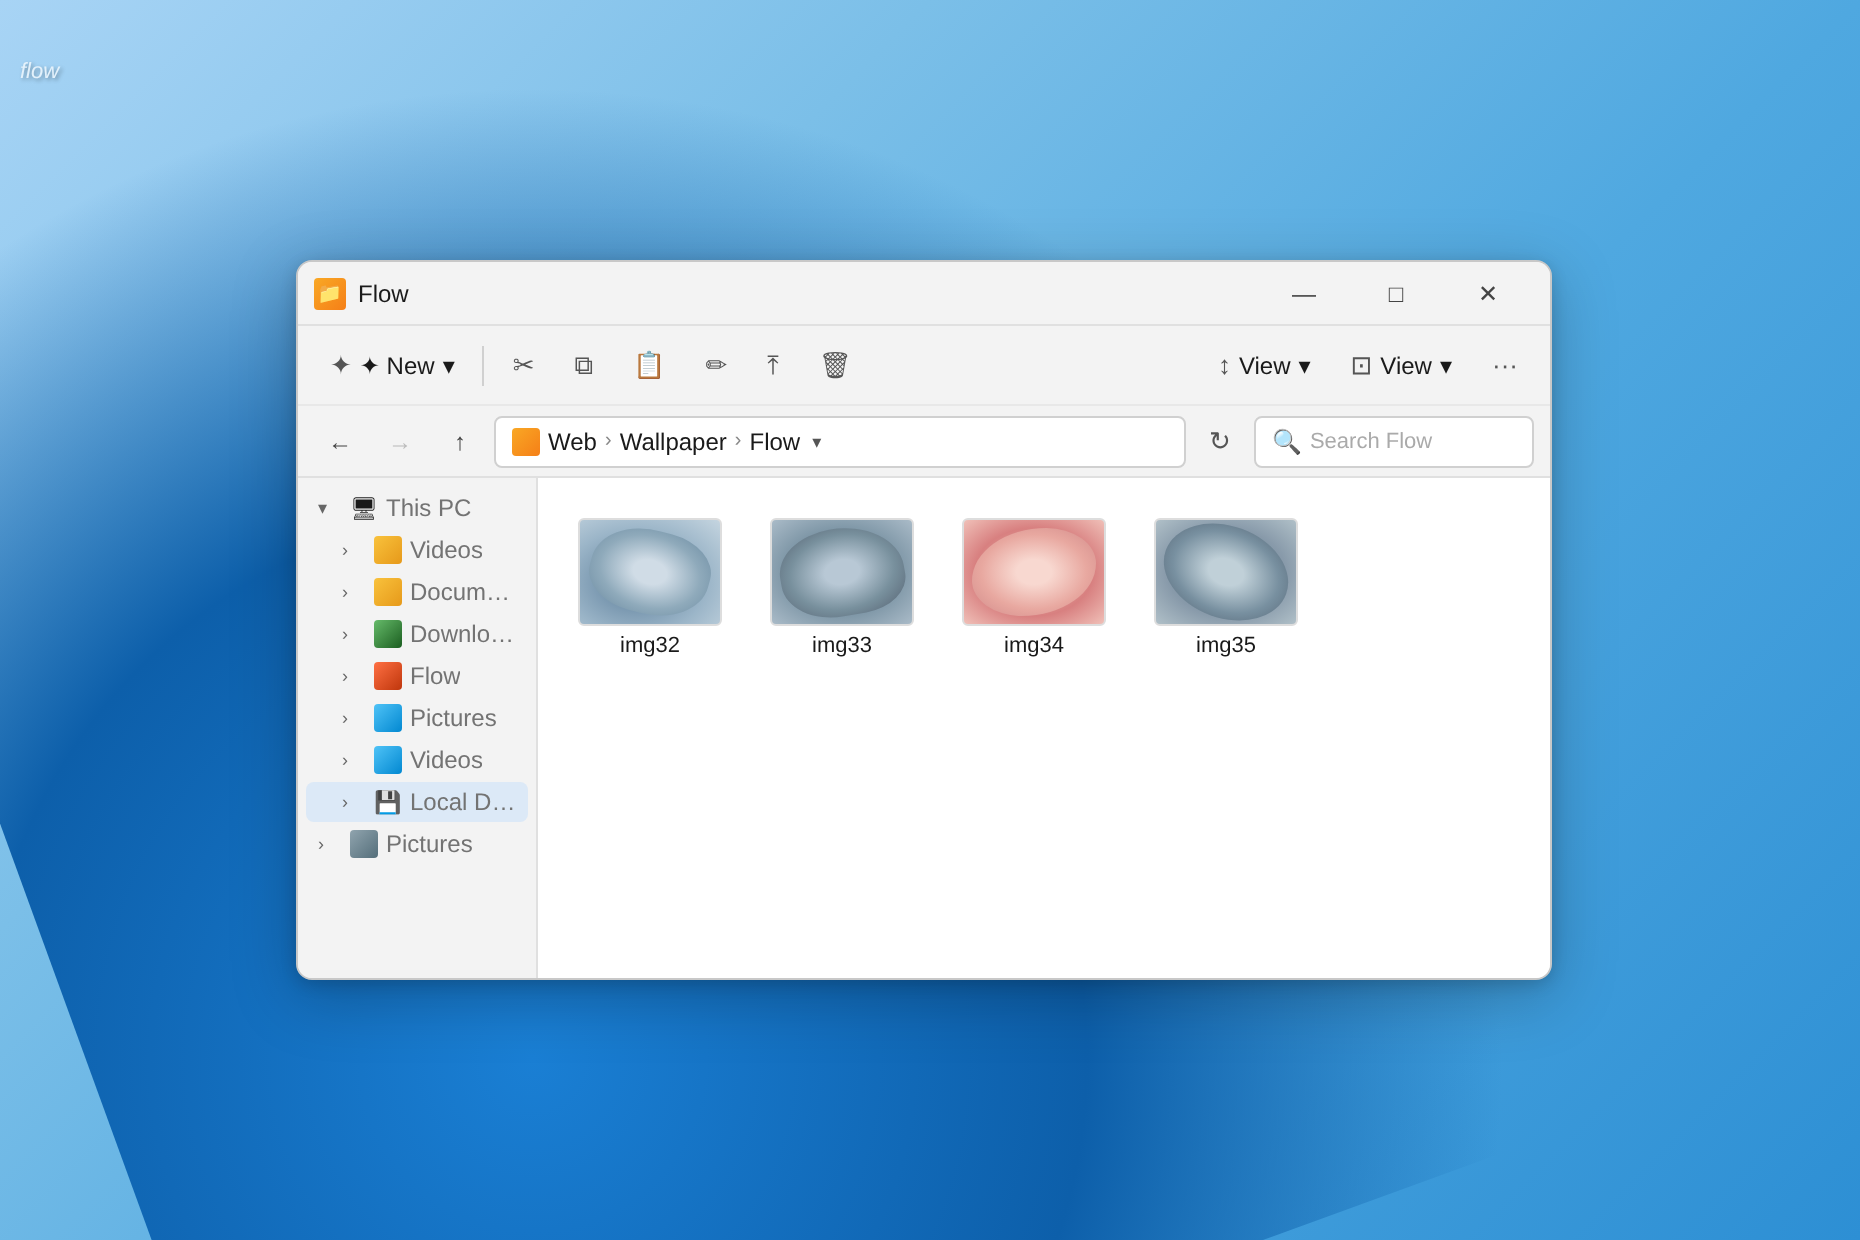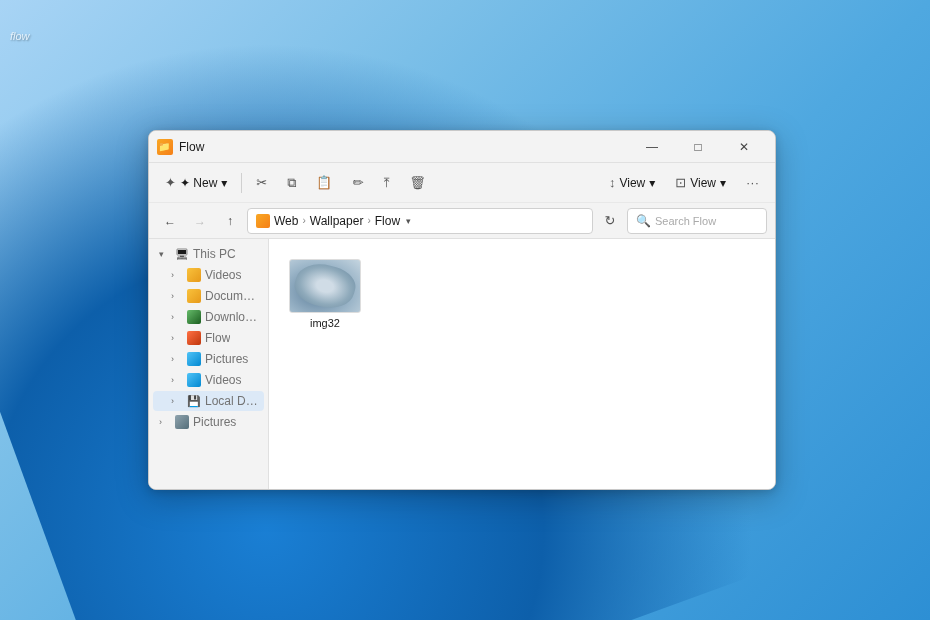--- a/index.html
+++ b/index.html
@@ -531,20 +531,32 @@
       </div>
     </div>
 
     <div class="file-grid">
 
       <div class="file-item">
         <div class="file-thumbnail thumb-32"></div>
         <span class="file-name">img32</span>
       </div>
 
-
-
+      <div class="file-item">
+        <div class="file-thumbnail thumb-33"></div>
+        <span class="file-name">img33</span>
+      </div>
+
+      <div class="file-item">
+        <div class="file-thumbnail thumb-34"></div>
+        <span class="file-name">img34</span>
+      </div>
+
+      <div class="file-item">
+        <div class="file-thumbnail thumb-35"></div>
+        <span class="file-name">img35</span>
+      </div>
 
     </div>
   </div>
 
 
 </div>
 
 </body></html>

